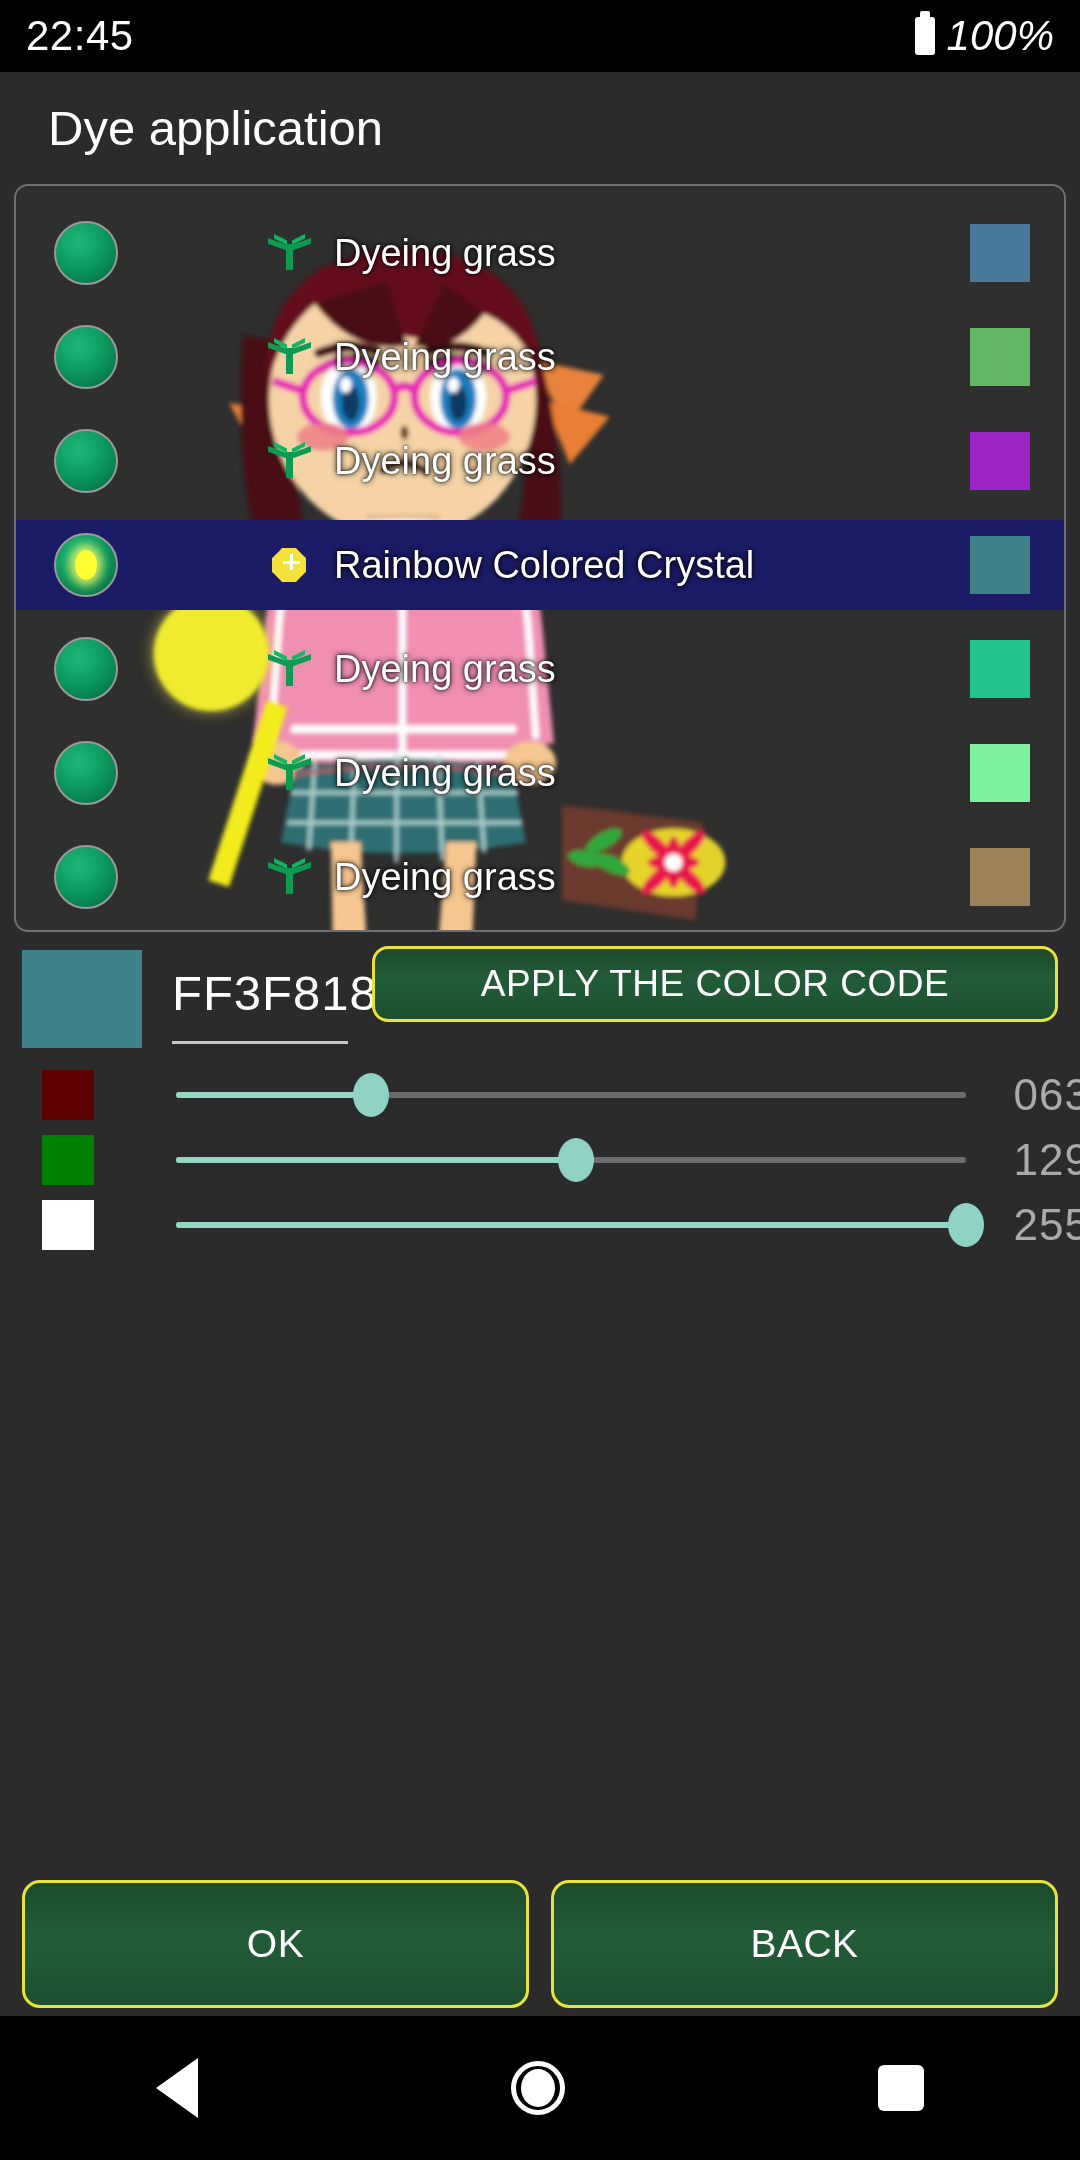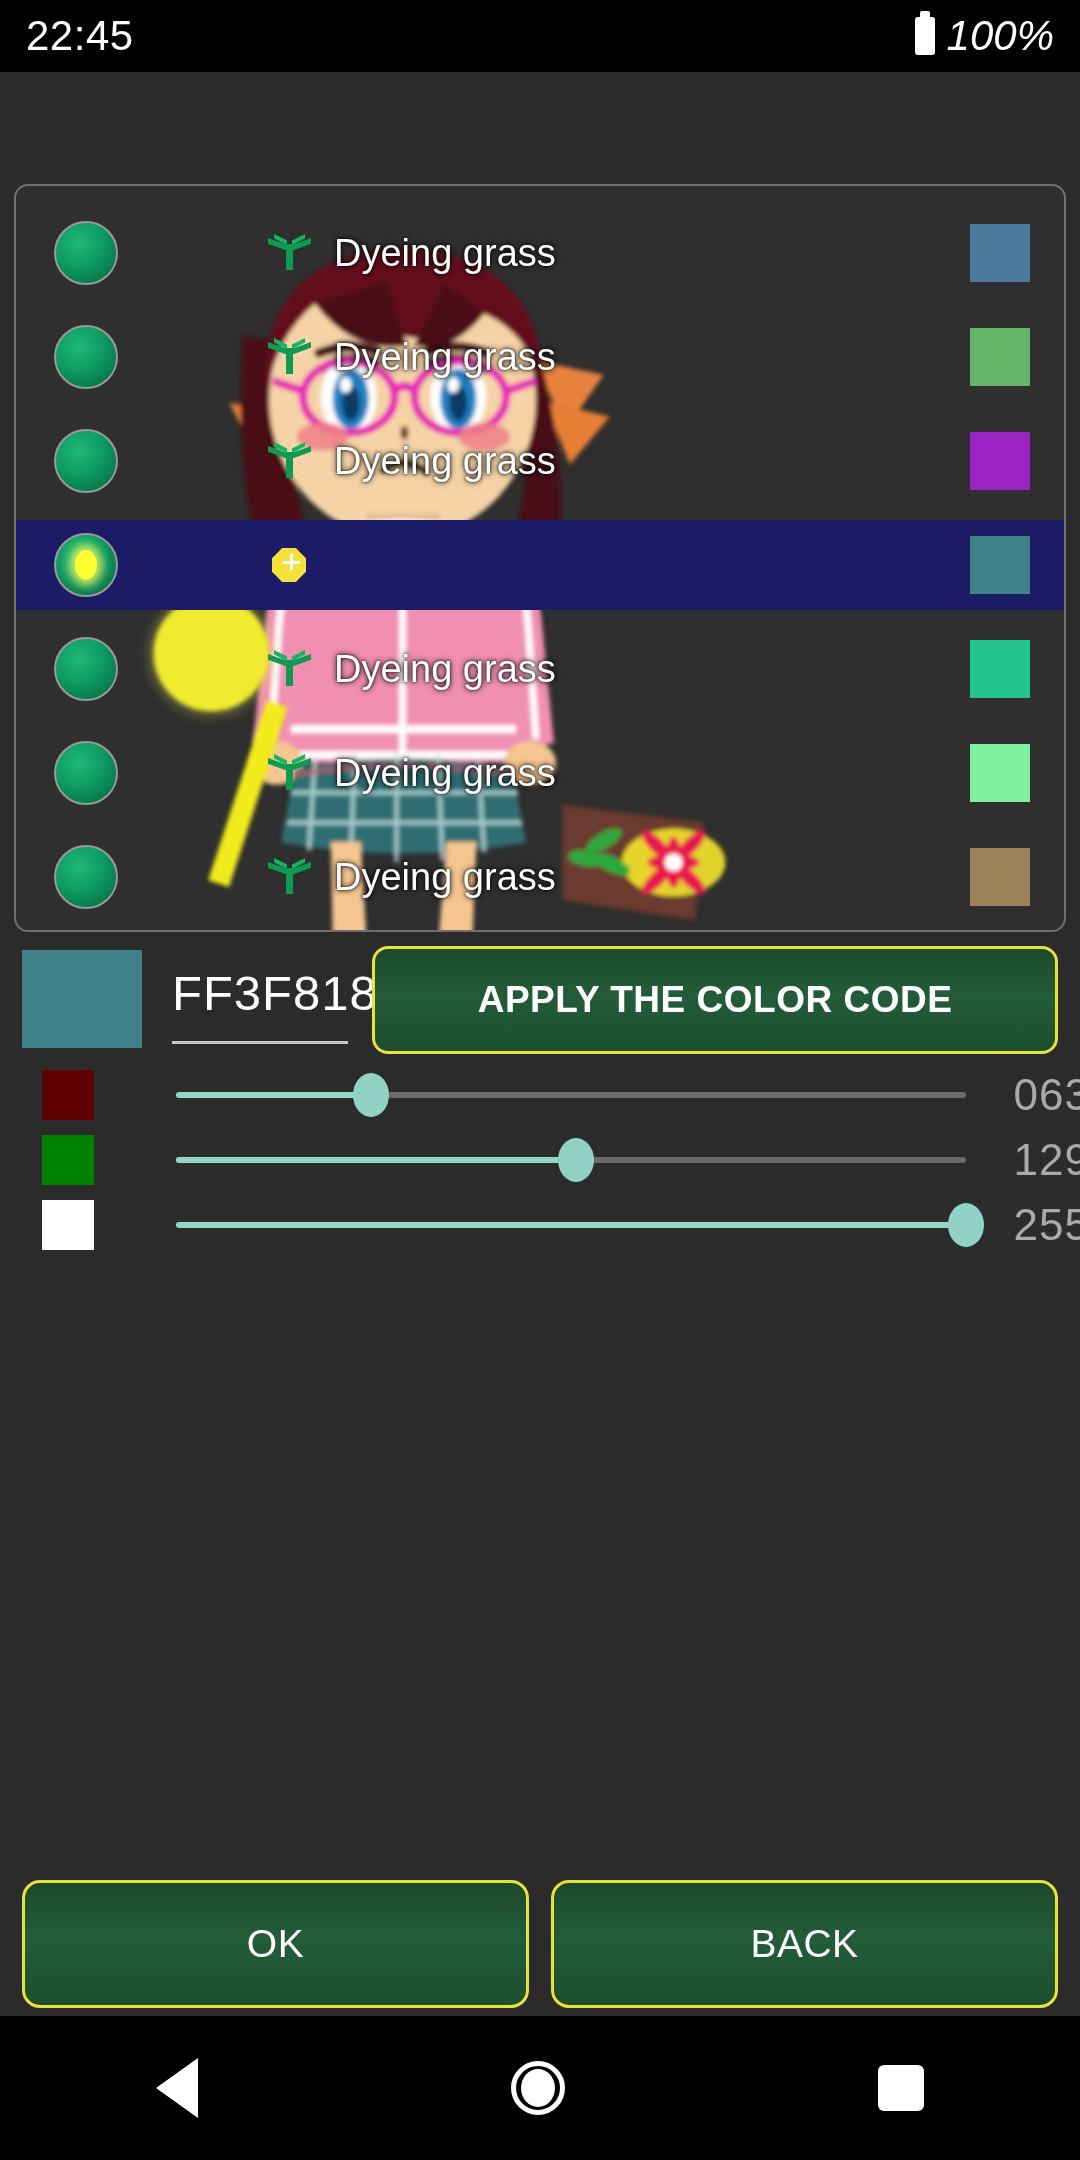--- a/index.html
+++ b/index.html
@@ -119,25 +119,25 @@
     position:absolute; left:172px; top:0; width:176px; height:98px;
   }
   .code-text {
     color:#fff; font-size:49px; letter-spacing:1px; line-height:86px;
     white-space:nowrap;
   }
   .code-underline {
     position:absolute; left:0; bottom:4px; width:176px; height:3px; background:#c6c6c6;
   }
   .apply-btn {
-    position:absolute; left:372px; top:-4px; width:686px; height:108px;
+    position:absolute; left:372px; top:-4px; width:686px; height:76px;
     border:3px solid #e8e23c; border-radius:16px;
     background:linear-gradient(180deg,#1c4a2b 0%,#235c38 45%,#1d4f2f 100%);
     color:#fff; font-size:37px; letter-spacing:.5px;
-    display:flex; align-items:center; justify-content:center;font-weight:bold;
+    display:flex; align-items:center; justify-content:center;
   }
 
   
   .sliders { position:absolute; top:1062px; left:0; width:1080px; }
   .slider-row {
     position:relative; width:1080px; height:65px;
     display:flex; align-items:center;margin-left:24px;
   }
   .ch-swatch { position:absolute; left:18px; width:52px; height:50px; }
   .track-wrap { position:absolute; left:152px; width:790px; height:60px; }
@@ -190,20 +190,23 @@
 <div class="phone">
 
   <div class="statusbar">
     <div class="status-time">22:45</div>
     <div class="status-right">
       <div class="batt-glyph"></div>
       <div class="status-batt">100%</div>
     </div>
   </div>
 
+  <div class="appbar">
+    <div class="appbar-title">Dye application</div>
+  </div>
 
   <div class="list-panel">
 
     <svg class="char-layer" viewBox="0 0 1052 748" preserveAspectRatio="none">
       <defs>
         <filter id="soft">
             <feGaussianBlur stdDeviation="2.2"></feGaussianBlur>
           </filter>
         <filter id="glow">
             <feGaussianBlur stdDeviation="6"></feGaussianBlur>
@@ -364,20 +367,21 @@
         <div class="radio">
           <div class="inner-dot"></div>
         </div>
         <div class="item-icon">
           <div class="crystal">
               <div class="core"></div>
               <div class="spark"></div>
               <div class="spark2"></div>
             </div>
         </div>
+        <div class="row-label">Rainbow Colored Crystal</div>
         <div class="swatch" style="background:#3F8188"></div>
       </div>
 
       <div class="row" style="top:438px">
         <div class="radio"></div>
         <div class="item-icon">
           <div class="sprout">
               <div class="lf-l"></div>
               <div class="lf-r"></div>
               <div class="lf-l2"></div>

